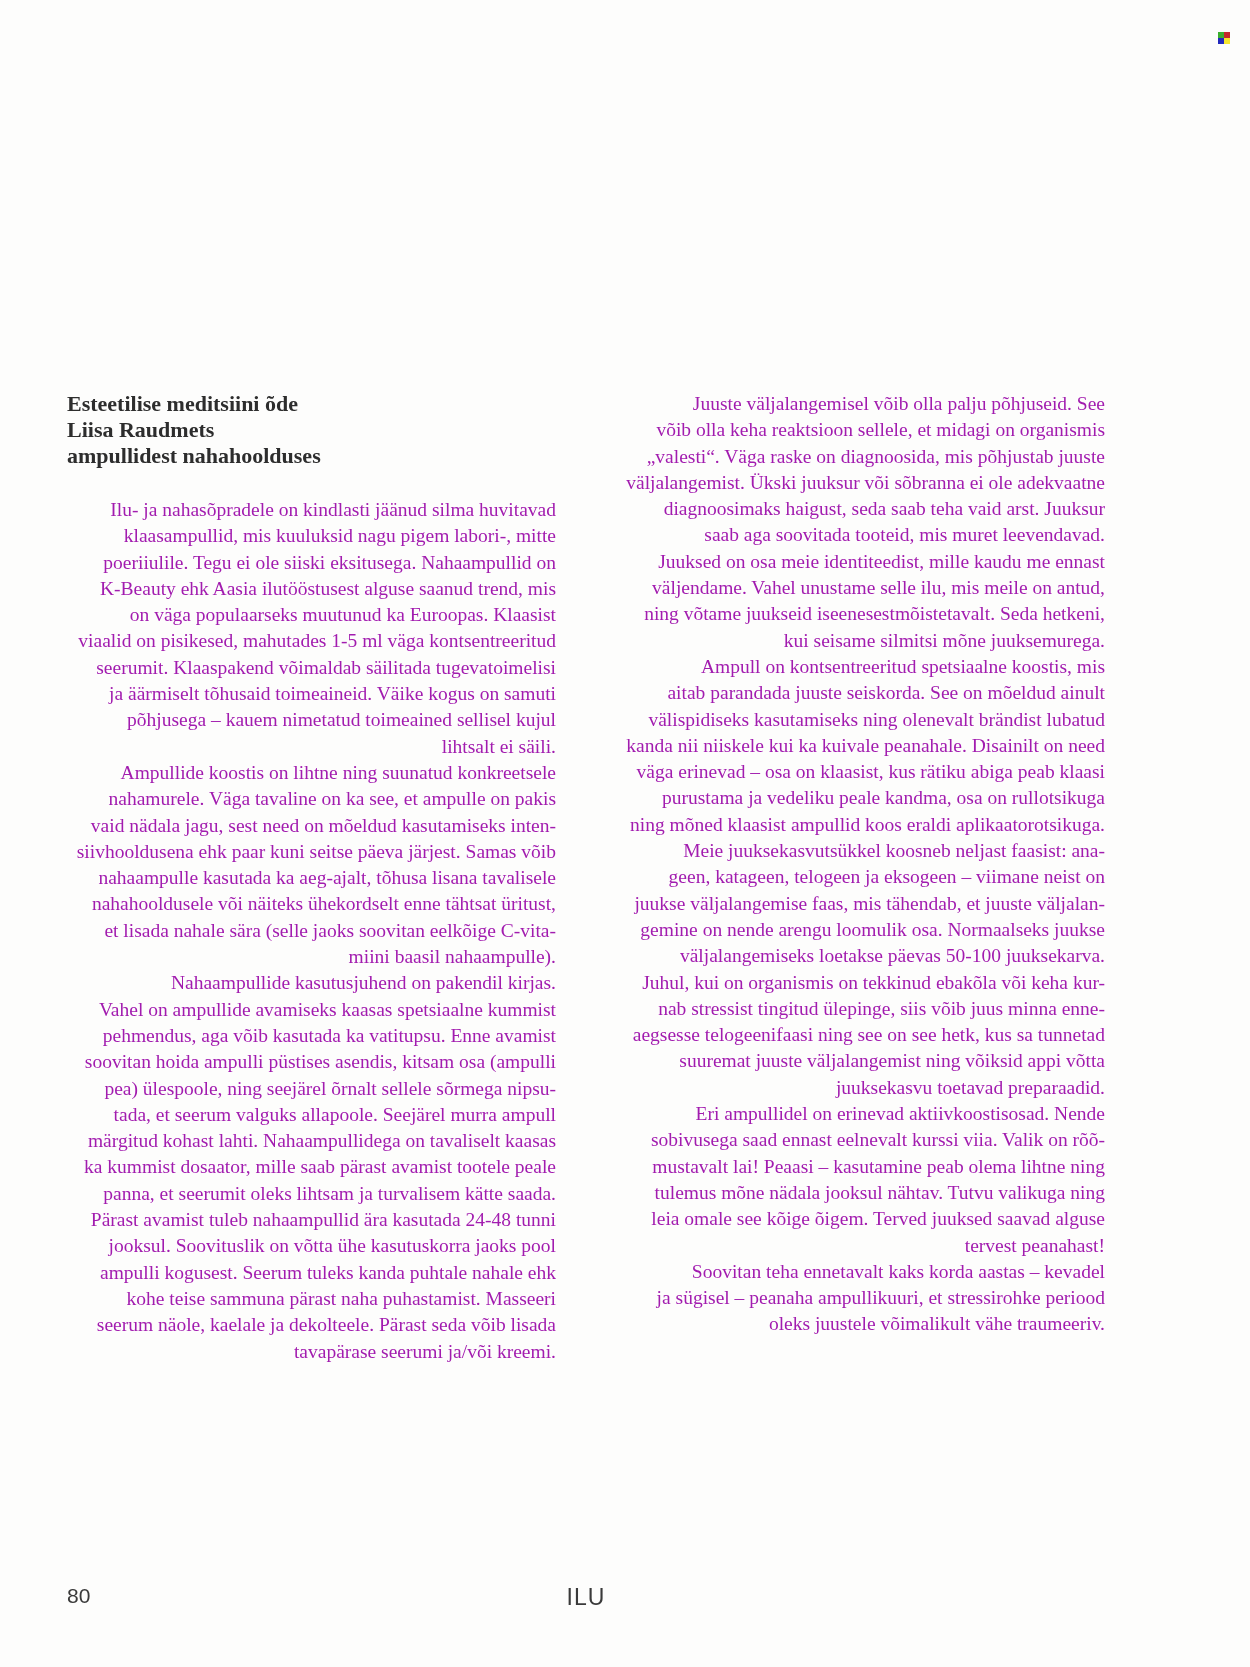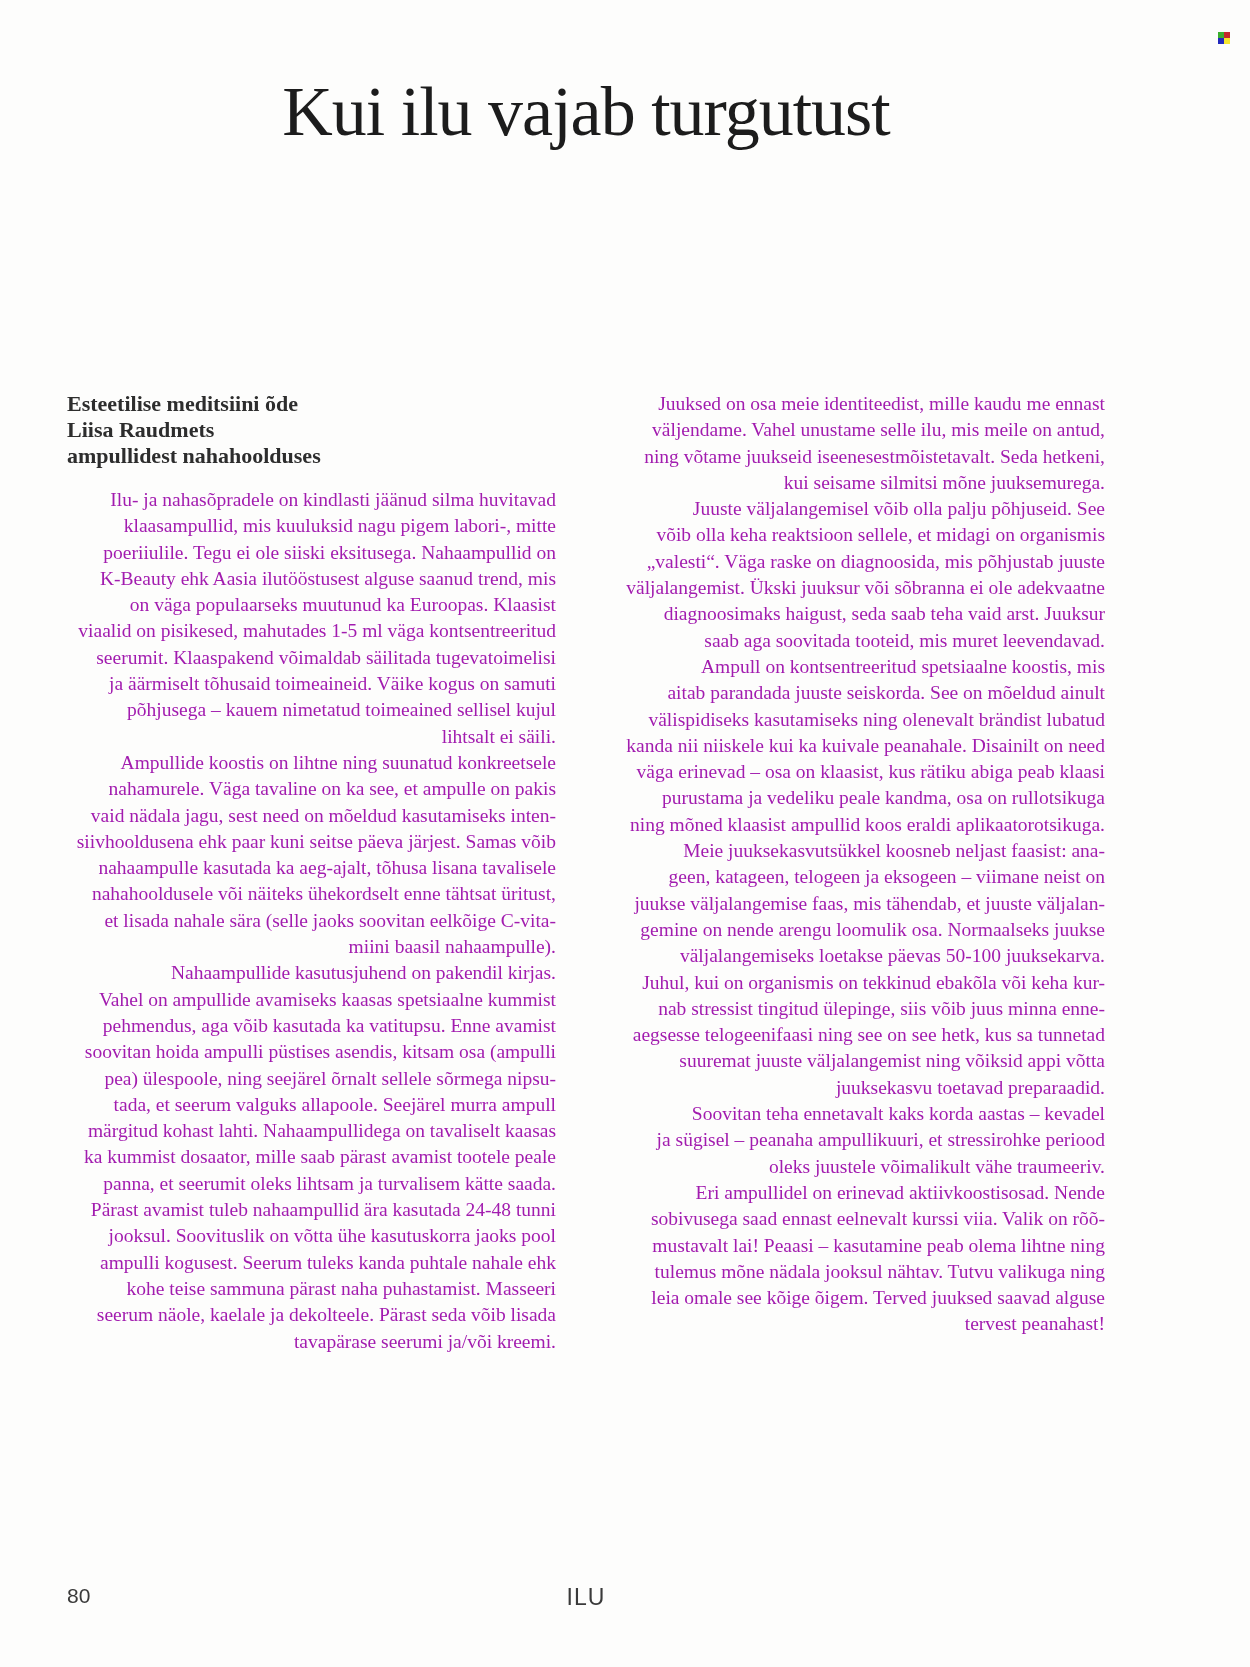--- a/index.html
+++ b/index.html
@@ -23,21 +23,21 @@
     color:#1c1c1c;
   }
   .columns{
     position:absolute;
     top:391px;left:67px;
     display:flex;
     gap:60px;
   }
   .col{width:489px;}
   .col-heading{
-    margin:0 0 18px 0;
+    margin:0 0 28px 0;
     font-size:22px;
     line-height:26px;
     font-weight:700;
     color:#2d2d2d;
     white-space:pre-line;
   }
   .bodytext p{
     margin:0;
     font-size:19.5px;
     line-height:26.3px;
@@ -77,21 +77,20 @@
 
 <div class="page">
 
   <div class="logo-icon">
     <span style="background: rgb(58, 174, 47);"></span>
     <span style="background: rgb(196, 39, 43);"></span>
     <span style="background: rgb(33, 40, 189);"></span>
     <span style="background: rgb(245, 230, 46);"></span>
   </div>
 
-  <h1 class="article-title">Kui ilu vajab turgutust</h1>
 
   <div class="columns">
 
     <section class="col">
       <h2 class="col-heading">Esteetilise meditsiini õde
 Liisa Raudmets
 ampullidest nahahoolduses</h2>
       <div class="bodytext">
         <p>Ilu- ja nahasõpradele on kindlasti jäänud silma huvitavad
 klaasampullid, mis kuuluksid nagu pigem labori-, mitte
@@ -124,56 +123,56 @@
 jooksul. Soovituslik on võtta ühe kasutuskorra jaoks pool
 ampulli kogusest. Seerum tuleks kanda puhtale nahale ehk
 kohe teise sammuna pärast naha puhastamist. Masseeri
 seerum näole, kaelale ja dekolteele. Pärast seda võib lisada
 tavapärase seerumi ja/või kreemi.</p>
       </div>
     </section>
 
     <section class="col">
       <div class="bodytext">
-        <p>Juuksed on osa meie identiteedist, mille kaudu me ennast
-väljendame. Vahel unustame selle ilu, mis meile on antud,
-ning võtame juukseid iseenesestmõistetavalt. Seda hetkeni,
-kui seisame silmitsi mõne juuksemurega.</p>
         <p>Juuste väljalangemisel võib olla palju põhjuseid. See
 võib olla keha reaktsioon sellele, et midagi on organismis
 „valesti“. Väga raske on diagnoosida, mis põhjustab juuste
 väljalangemist. Ükski juuksur või sõbranna ei ole adekvaatne
 diagnoosimaks haigust, seda saab teha vaid arst. Juuksur
 saab aga soovitada tooteid, mis muret leevendavad.</p>
+        <p>Juuksed on osa meie identiteedist, mille kaudu me ennast
+väljendame. Vahel unustame selle ilu, mis meile on antud,
+ning võtame juukseid iseenesestmõistetavalt. Seda hetkeni,
+kui seisame silmitsi mõne juuksemurega.</p>
         <p>Ampull on kontsentreeritud spetsiaalne koostis, mis
 aitab parandada juuste seiskorda. See on mõeldud ainult
 välispidiseks kasutamiseks ning olenevalt brändist lubatud
 kanda nii niiskele kui ka kuivale peanahale. Disainilt on need
 väga erinevad – osa on klaasist, kus rätiku abiga peab klaasi
 purustama ja vedeliku peale kandma, osa on rullotsikuga
 ning mõned klaasist ampullid koos eraldi aplikaatorotsikuga.</p>
         <p>Meie juuksekasvutsükkel koosneb neljast faasist: ana-
 geen, katageen, telogeen ja eksogeen – viimane neist on
 juukse väljalangemise faas, mis tähendab, et juuste väljalan-
 gemine on nende arengu loomulik osa. Normaalseks juukse
 väljalangemiseks loetakse päevas 50-100 juuksekarva.
 Juhul, kui on organismis on tekkinud ebakõla või keha kur-
 nab stressist tingitud ülepinge, siis võib juus minna enne-
 aegsesse telogeenifaasi ning see on see hetk, kus sa tunnetad
 suuremat juuste väljalangemist ning võiksid appi võtta
 juuksekasvu toetavad preparaadid.</p>
-        <p>Soovitan teha ennetavalt kaks korda aastas – kevadel
-ja sügisel – peanaha ampullikuuri, et stressirohke periood
-oleks juustele võimalikult vähe traumeeriv.</p>
         <p>Eri ampullidel on erinevad aktiivkoostisosad. Nende
 sobivusega saad ennast eelnevalt kurssi viia. Valik on rõõ-
 mustavalt lai! Peaasi – kasutamine peab olema lihtne ning
 tulemus mõne nädala jooksul nähtav. Tutvu valikuga ning
 leia omale see kõige õigem. Terved juuksed saavad alguse
 tervest peanahast!</p>
+        <p>Soovitan teha ennetavalt kaks korda aastas – kevadel
+ja sügisel – peanaha ampullikuuri, et stressirohke periood
+oleks juustele võimalikult vähe traumeeriv.</p>
       </div>
     </section>
 
   </div>
 
   <footer class="page-footer">
     <span class="page-number">80</span>
     <span class="section-label">ILU</span>
   </footer>
 

